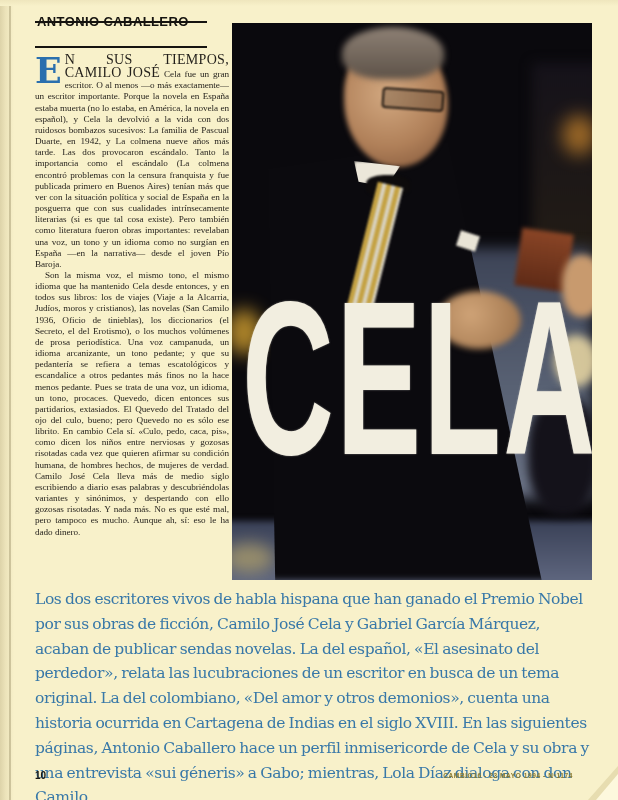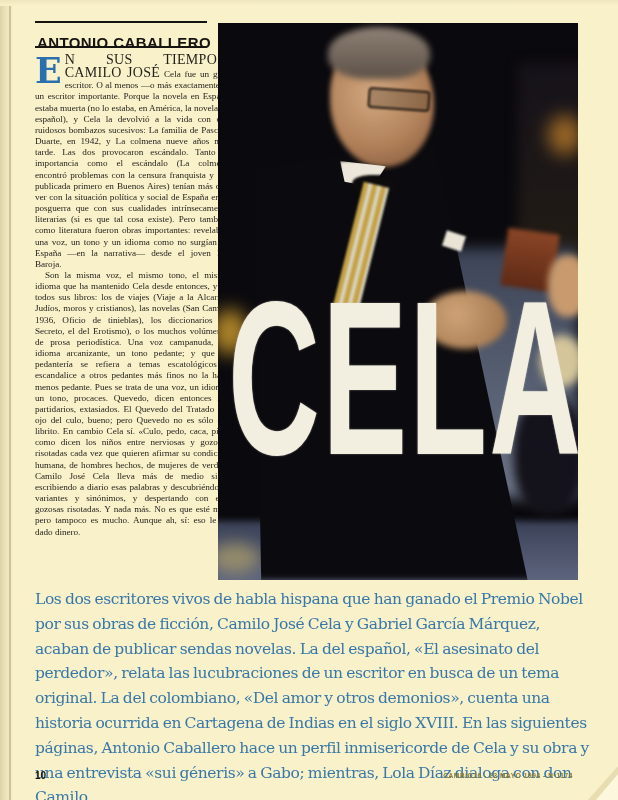--- a/index.html
+++ b/index.html
@@ -30,23 +30,23 @@
     position:absolute;right:0;bottom:0;width:0;height:0;
     border-style:solid;border-width:0 0 26px 22px;
     border-color:transparent transparent #fdf8dd transparent;
   }
 
   
   .byline-rule{position:absolute;left:35px;width:172px;height:2px;background:#161410;}
   .rule-top{top:21px;}
   .rule-bottom{top:46px;}
   .byline{
-    position:absolute;left:37px;top:34px;
+    position:absolute;left:37px;top:14px;
     font-family:"Liberation Sans", sans-serif;
-    font-size:15px;font-weight:bold;letter-spacing:.4px;color:#15130f;
+    font-size:13px;font-weight:bold;letter-spacing:.4px;color:#15130f;
   }
 
   
   .article-col{
     position:absolute;left:35px;top:54px;width:194px;height:600px;
     font-size:9.2px;line-height:11.15px;color:#221f1a;
     text-align:justify;overflow:hidden;
     letter-spacing:-0.05px;
   }
   .article-col p{margin:0;}
@@ -54,21 +54,21 @@
   .drop-cap{
     float:left;
     font-family:"DejaVu Serif", serif;
     font-size:35px;line-height:29px;font-weight:bold;
     color:#2a6fae;padding:2px 3px 0 0;
   }
   .lead-caps{font-size:14px;letter-spacing:.3px;}
 
   
   .photo{
-    position:absolute;left:218px;top:23px;width:360px;height:557px;
+    position:absolute;left:232px;top:23px;width:360px;height:557px;
     background:#0a090d;overflow:hidden;
   }
   .ph{position:absolute;}
   .ph-gray-right{left:195px;top:225px;width:165px;height:250px;
     background:linear-gradient(180deg,#3c4356,#5a6375 60%,#6b7386);filter:blur(7px);}
   .ph-bottom-band{left:-10px;top:498px;width:380px;height:70px;
     background:linear-gradient(180deg,#3a4157,#646c85);filter:blur(3px);}
   .ph-torso{left:0;top:110px;width:360px;height:447px;
     background:#0b0a0e;filter:blur(3px);
     clip-path:polygon(10% 8%,60% 2%,86% 100%,12% 100%);}

